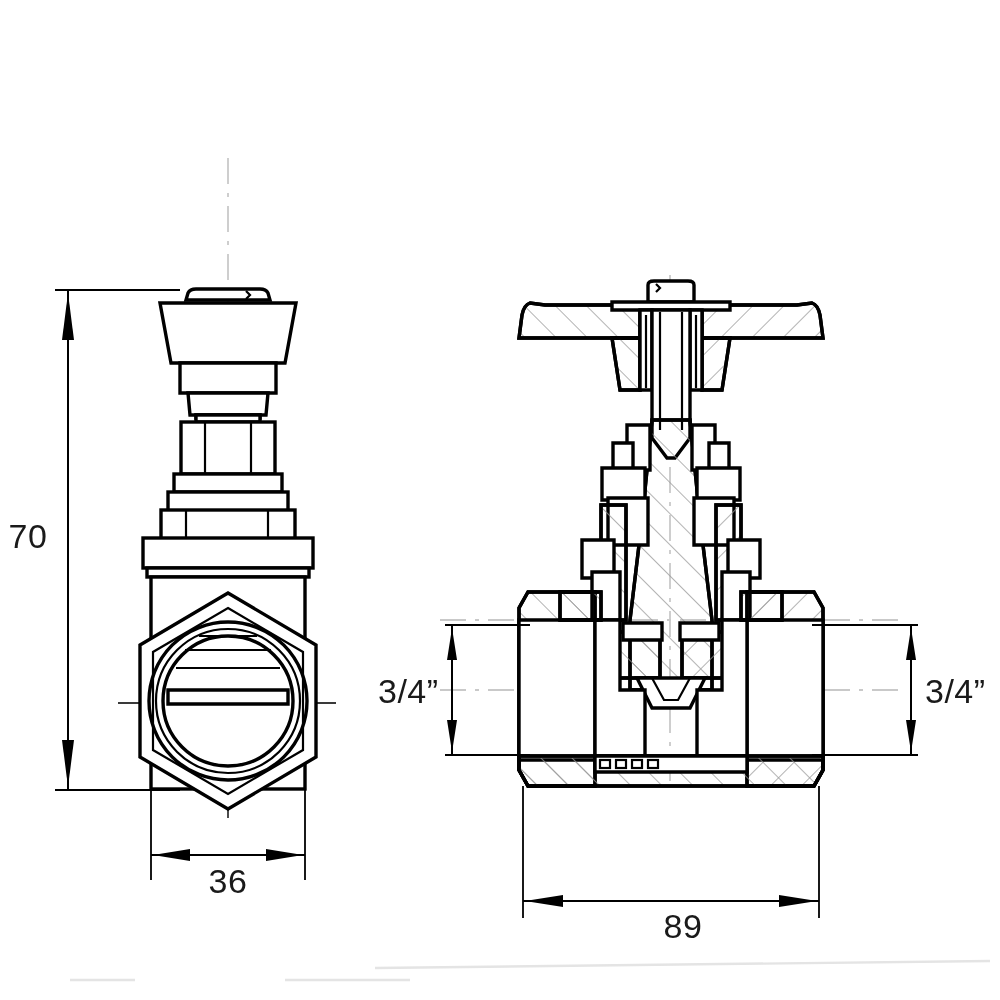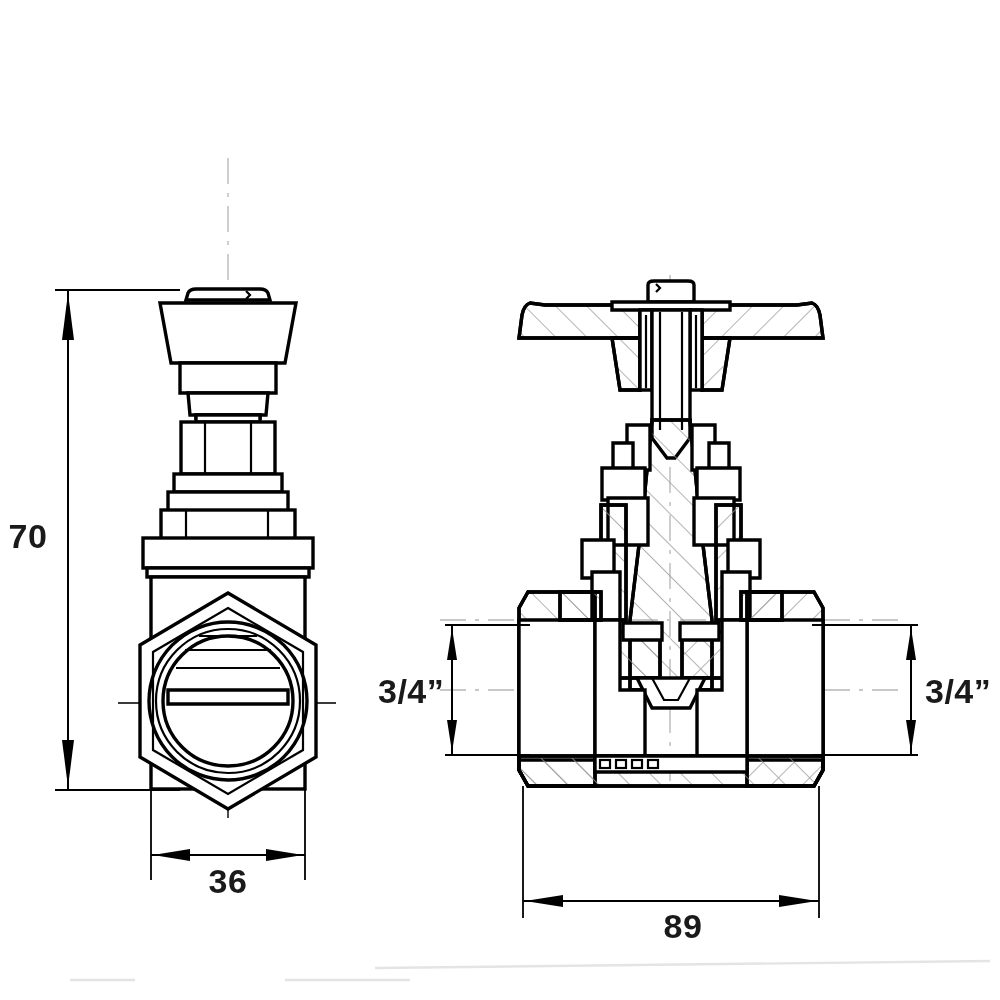--- a/index.html
+++ b/index.html
@@ -11,21 +11,20 @@
     width: 1000px;
     height: 1000px;
     font-family: "Liberation Sans", sans-serif;
     overflow: hidden;
   }
   #drawing-root {
     position: relative;
     width: 1000px;
     height: 1000px;
     background: #0ea5e9;
-    font-weight: bold;
   }
   svg#valve-drawing {
     display: block;
     width: 1000px;
     height: 1000px;
   }
   .outline {
     fill: #ffffff;
     stroke: #000000;
     stroke-width: 3.4;

